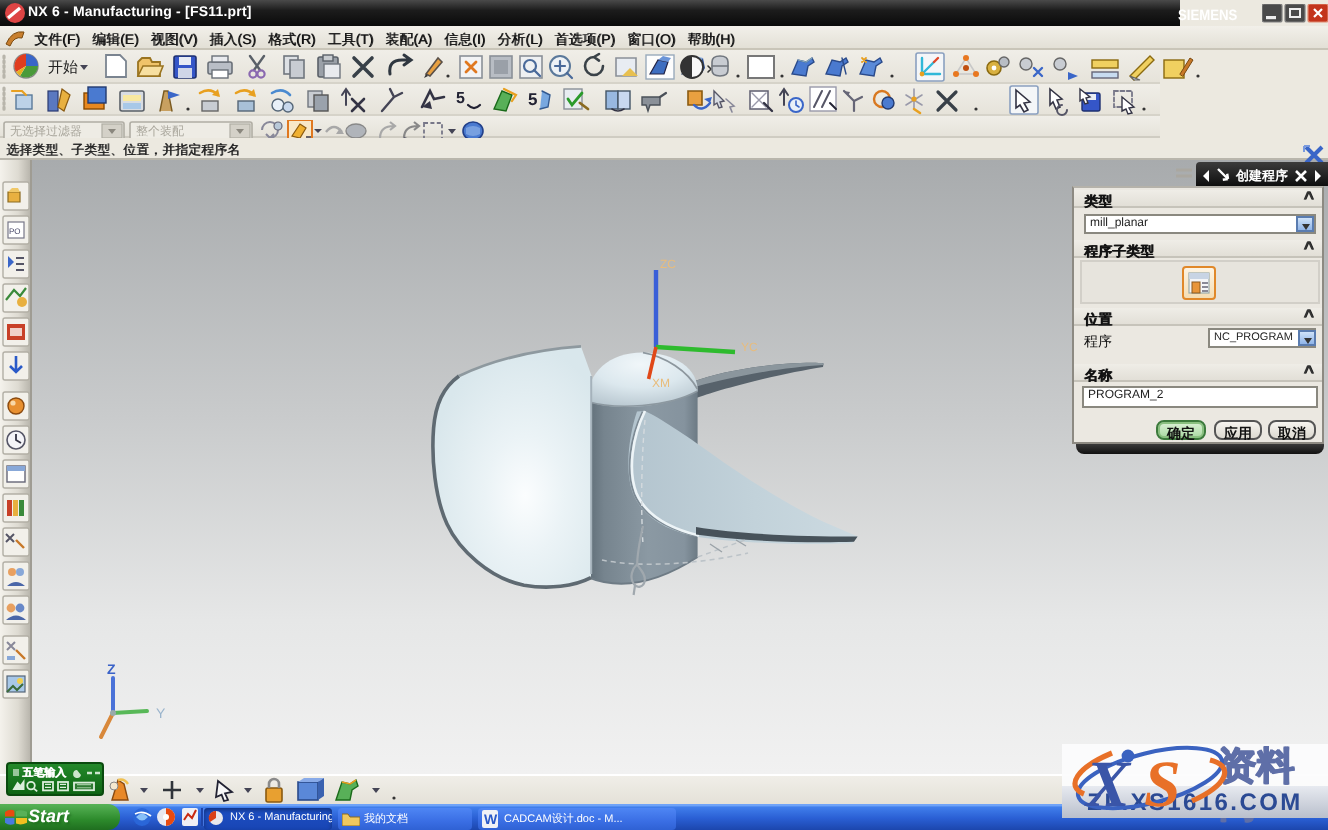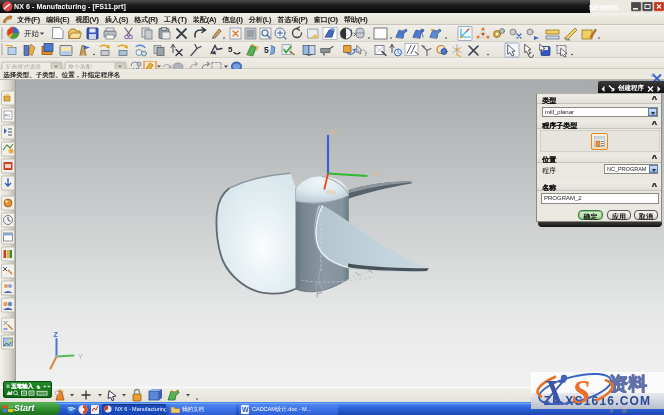--- a/index.html
+++ b/index.html
@@ -4,21 +4,21 @@
 html,body{width:664px;height:415px;overflow:hidden;font-family:"Liberation Sans",sans-serif;position:relative;background:#ece9e0}
 .abs{position:absolute}
 
 #title{left:0;top:0;width:590px;height:13px;background:linear-gradient(#4a4a4a,#1c1c1c 40%,#0a0a0a);color:#fff;z-index:30}
 #title .txt{position:absolute;left:14px;top:2.5px;font-size:7px;font-weight:bold;letter-spacing:.1px}
 #title .siemens{position:absolute;left:589px;top:2.5px;font-size:7.5px;font-weight:bold;transform:scaleX(.88);transform-origin:left}
 
 #menu{left:0;top:13px;width:664px;height:12px;background:linear-gradient(#f2f0ea,#e3e0d6);border-bottom:1px solid #c9c5b8;z-index:30;font-size:7px;color:#111;white-space:nowrap}
 #menu span{display:inline-block;padding:2px 3px 0 3px;text-shadow:.4px 0 #333}
 
-.tbar{left:0;width:664px;background:linear-gradient(#f0eee8,#e6e3da);z-index:30}
+.tbar{left:0;width:580px;background:linear-gradient(#f0eee8,#e6e3da);z-index:30}
 #tb1{top:25px;height:17px;border-bottom:1px solid #d6d3c9}
 #tb2{top:42px;height:16px;border-bottom:1px solid #d6d3c9}
 #tb3{top:58px;height:11px;border-bottom:1px solid #cfccc2}
 #prompt{left:0;top:69px;width:664px;height:11px;background:#ece9e0;border-bottom:1px solid #b9b6ac;z-index:30;font-size:6.5px;color:#222;padding:2px 0 0 3px;text-shadow:.4px 0 #333}
 
 #main{left:0;top:80px;width:664px;height:307px;background:linear-gradient(#a8abad,#c9cbcc 42%,#e6e7e7 75%,#f1f1f1);z-index:1}
 #resbar{left:0;top:80px;width:16px;height:307px;background:linear-gradient(90deg,#f4f2ec,#dedbd2 60%,#b9b6ad);border-right:1px solid #9f9c93;z-index:5}
 
 #dlgtit{left:598px;top:81px;width:66px;height:12px;background:linear-gradient(#3c3c3c,#0e0e0e);border-radius:2px 0 0 0;z-index:40;color:#fff}
 #dlg{left:536px;top:93px;width:126px;height:129px;background:#ebe8e1;border:1px solid #8d8a82;border-top:1px solid #b5b2aa;z-index:39;font-size:7px}

